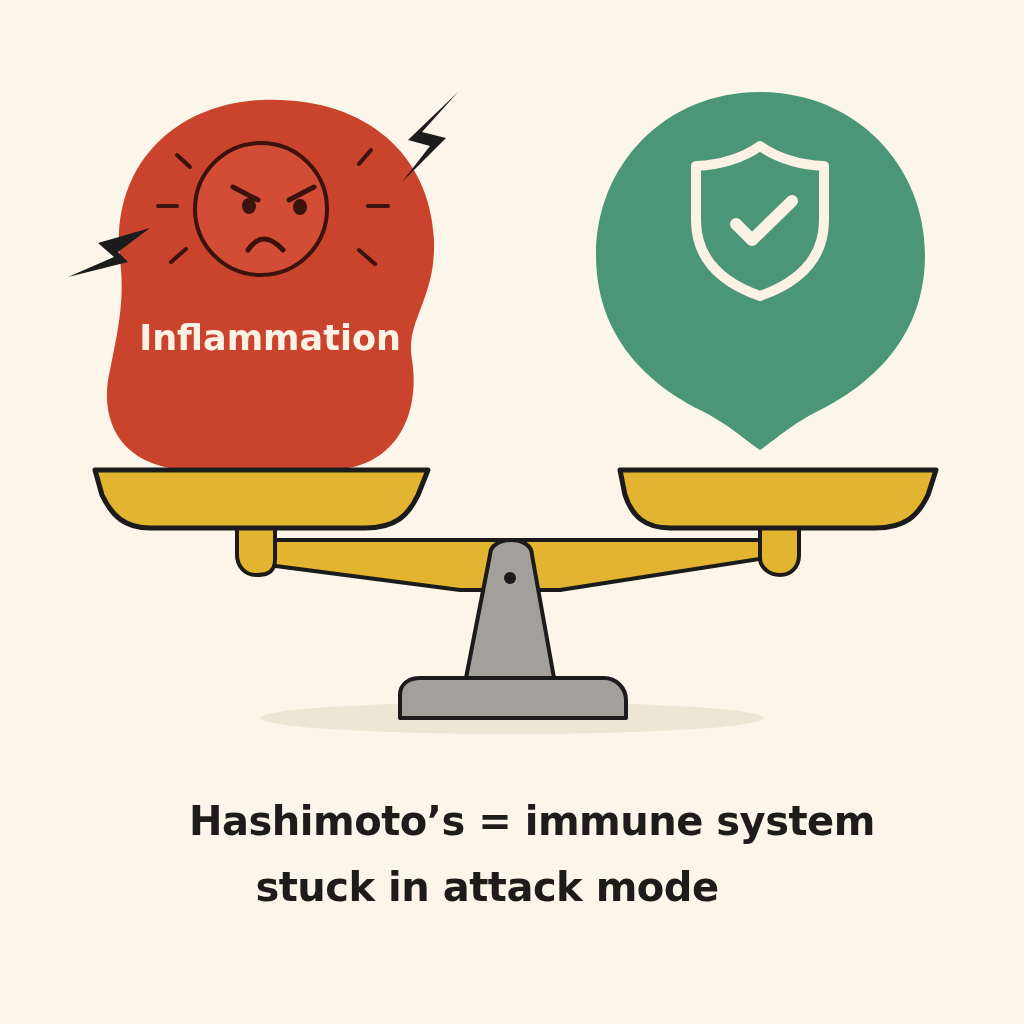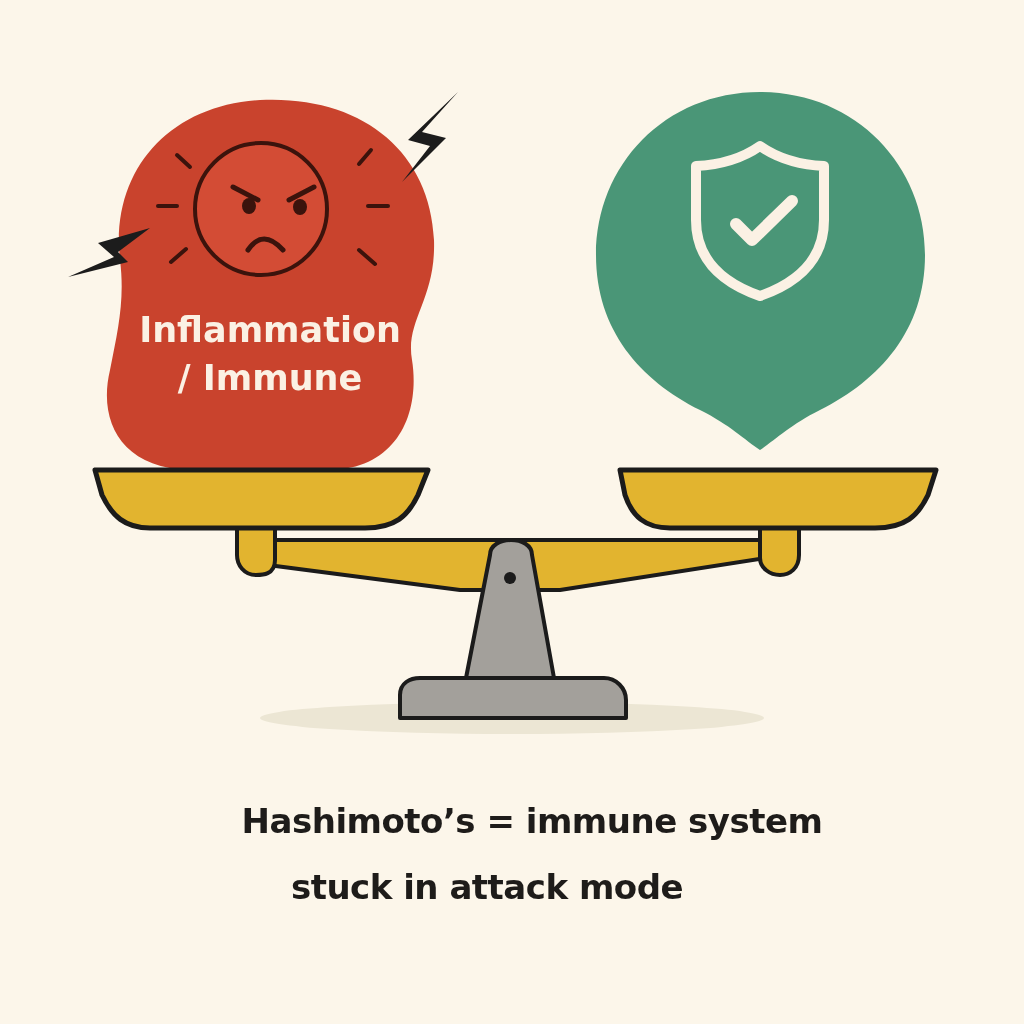--- a/index.html
+++ b/index.html
@@ -1,22 +1,22 @@
 <!DOCTYPE html>
 <html><head>
 <meta charset="utf-8">
 <style>
   html, body { margin:0; padding:0; }
   body { width:1024px; height:1024px; background:#fcf6ea; position:relative; overflow:hidden; font-family:"DejaVu Sans", sans-serif; }
   .abs { position:absolute; }
   svg.art { position:absolute; left:0; top:0; }
-  .blob-label { position:absolute; color:#fbf1e4; font-weight:bold; text-align:center; font-family:"DejaVu Sans", sans-serif; line-height:48px; }
+  .blob-label { position:absolute; color:#fbf1e4; font-weight:bold; text-align:center; font-family:"DejaVu Sans", sans-serif; line-height:48px;margin-top:8px; }
   #red-label { left:120px; top:306px; width:300px; font-size:35px; }
   #green-label { left:620px; top:308px; width:280px; font-size:37px; }
-  #caption { left:0; top:788px; width:1024px; text-align:center; font-weight:bold; font-size:34px; color:#1e1c1a; line-height:66px; letter-spacing:-0.5px; font-family:"DejaVu Sans", sans-serif; }
+  #caption { left:0; top:788px; width:1024px; text-align:center; font-weight:bold; font-size:40px; color:#1e1c1a; line-height:66px; letter-spacing:-0.5px; font-family:"DejaVu Sans", sans-serif; }
   #caption span { display:block; }
   #caption .l1 { padding-left:40px; }
   #caption .l2 { padding-left:-10px; margin-left:-50px; }
 </style>
 </head>
 <body>
 
 <svg class="art" width="1024" height="1024" viewBox="0 0 1024 1024">
 
   <ellipse cx="512" cy="718" rx="252" ry="16" fill="#ece6d4"></ellipse>
@@ -58,21 +58,20 @@
   <circle cx="510" cy="578" r="6" fill="#1b1b1b"></circle>
 
   <path d="M400,718 L400,695 C400,683 410,678 420,678 L604,678 C616,678 626,688 626,700 L626,718 Z" fill="#a3a09b" stroke="#1b1b1b" stroke-width="4" stroke-linejoin="round"></path>
 
   <path d="M95,470 L428,470 L418,495 C408,516 395,528 365,528 L150,528 C125,528 112,516 102,495 Z" fill="#e2b42f" stroke="#1b1b1b" stroke-width="5" stroke-linejoin="round"></path>
   <path d="M620,470 L936,470 L928,495 C918,516 905,528 875,528 L670,528 C645,528 632,516 625,495 Z" fill="#e2b42f" stroke="#1b1b1b" stroke-width="5" stroke-linejoin="round"></path>
 </svg>
 
 <div id="red-label" class="blob-label">
   <div>Inflammation</div>
-  <div>/ Immune</div>
 </div>
 
 <div id="green-label" class="blob-label">
 </div>
 
 <div id="caption" class="abs">
   <span class="l1">Hashimoto’s = immune system</span>
   <span class="l2">stuck in attack mode</span>
 </div>
 

